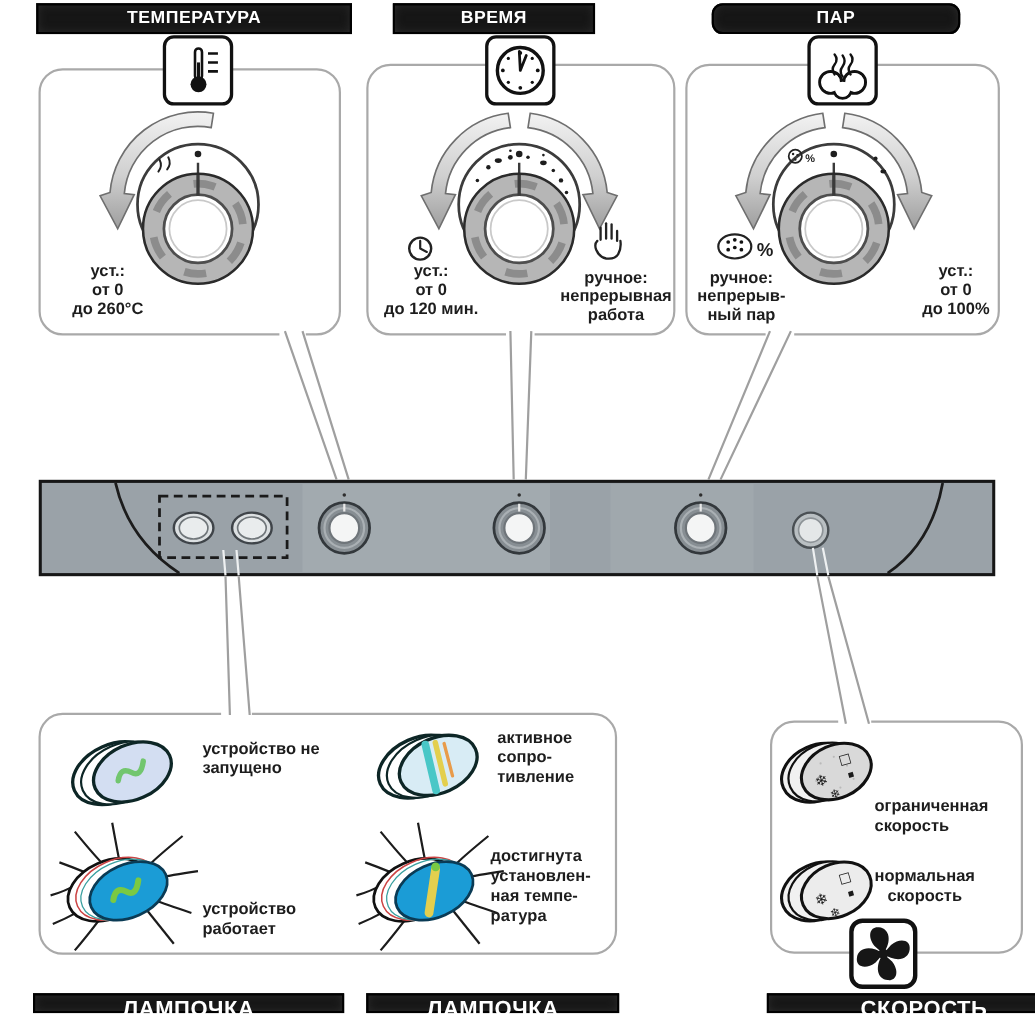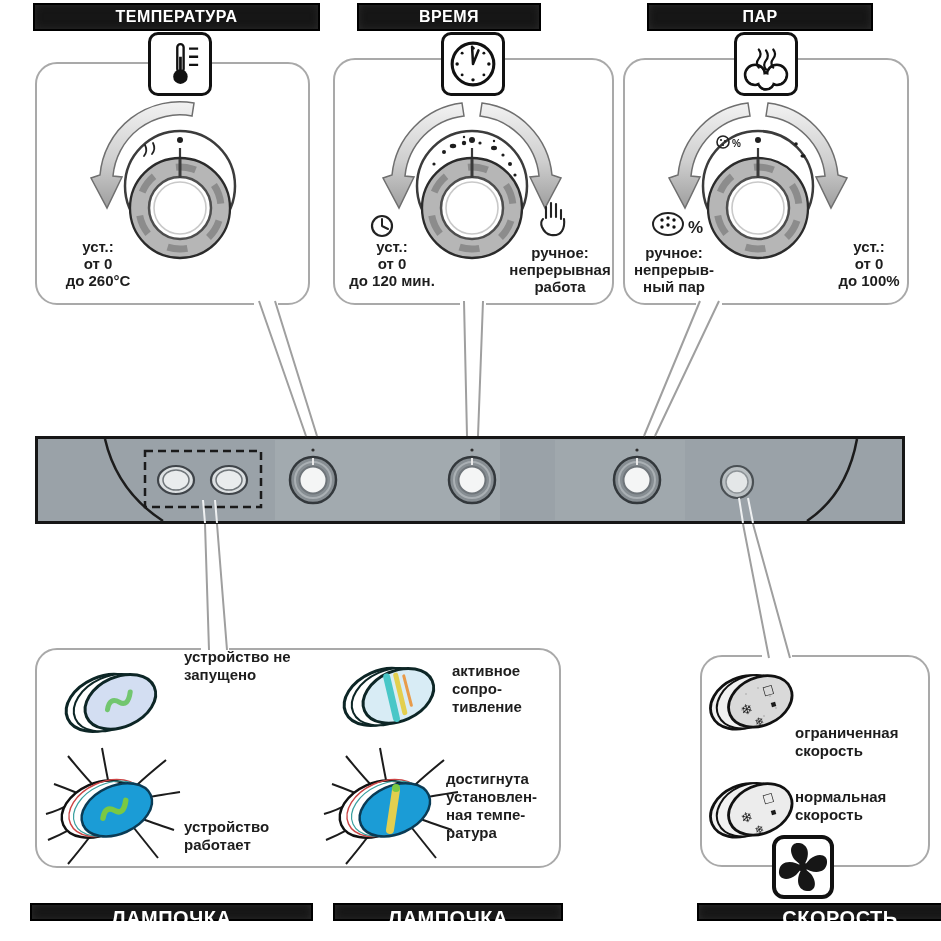--- a/index.html
+++ b/index.html
@@ -26,21 +26,21 @@
     <linearGradient id="agrad" x1="0" y1="0" x2="0" y2="1">
       <stop offset="0" stop-color="#f2f2f2"></stop>
           <stop offset="0.55" stop-color="#cfcfcf"></stop>
           <stop offset="1" stop-color="#9e9e9e"></stop>
     </linearGradient>
   </defs>
     </svg>
 
   <div class="abs bar hdr" style="left:33px;top:3px;width:287px;">ТЕМПЕРАТУРА</div>
   <div class="abs bar hdr" style="left:357px;top:3px;width:184px;">ВРЕМЯ</div>
-  <div class="abs bar hdr" style="left:647px;top:3px;width:226px;">ПАР</div>
+  <div class="abs bar hdr" style="left:647px;top:3px;width:226px;border-radius:10px;">ПАР</div>
 
   <div class="abs panel" style="left:35px;top:62px;width:275px;height:243px;"></div>
   <div class="abs panel" style="left:333px;top:58px;width:281px;height:247px;"></div>
   <div class="abs panel" style="left:623px;top:58px;width:286px;height:247px;"></div>
 
   <div class="abs icsq" style="left:148px;top:32px;width:58px;height:58px;">
     <svg width="58" height="58" viewBox="0 0 64 64">
       <rect x="29" y="10" width="7" height="31" rx="3.5" fill="#fff" stroke="#111" stroke-width="2.6"></rect>
       <rect x="31" y="24" width="3" height="18" fill="#111"></rect>
       <circle cx="32.5" cy="46" r="8" fill="#111"></circle>
@@ -257,21 +257,21 @@
   <div class="abs panel" style="left:35px;top:648px;width:526px;height:220px;"></div>
 
   <svg class="abs" style="left:60px;top:656px;z-index:4;" width="110" height="92" viewBox="0 0 110 92">
     <g transform="rotate(-24 55 46)">
       <ellipse cx="44" cy="42" rx="39" ry="26" fill="#fff" stroke="#0d2626" stroke-width="3"></ellipse>
       <ellipse cx="51" cy="45" rx="39" ry="26" fill="#fff" stroke="#0d2626" stroke-width="2"></ellipse>
       <ellipse cx="60" cy="48" rx="37" ry="25" fill="#d3def2" stroke="#0d2626" stroke-width="3"></ellipse>
       <path d="M45,50 q7,-11 14,-2 q6,8 14,-5" stroke="#5abf4e" stroke-width="5" fill="none" stroke-linecap="round" opacity="0.8"></path>
     </g>
   </svg>
-  <div class="abs lbl" style="left:184px;top:648px;">
+  <div class="abs lbl" style="left:184px;top:672px;">
     <div>устройство не</div>
     <div>запущено</div>
   </div>
 
   <svg class="abs" style="left:38px;top:740px;z-index:4;" width="150" height="130" viewBox="0 0 150 130">
     <g stroke="#1c1c1c" stroke-width="2" fill="none">
       <path d="M8,74 Q36,66 46,50"></path>
         <path d="M16,44 Q38,52 50,58"></path>
       <path d="M30,16 Q48,38 58,48"></path>
         <path d="M64,8 Q68,30 70,40"></path>
@@ -374,21 +374,21 @@
       <ellipse cx="42" cy="40" rx="34" ry="25" fill="#f1f1f1" stroke="#111" stroke-width="2"></ellipse>
       <ellipse cx="52" cy="44" rx="33" ry="24" fill="#ececec" stroke="#111" stroke-width="2.8"></ellipse>
     </g>
     <g transform="rotate(-16 54 44)" fill="#1a1a1a" font-family="DejaVu Sans" font-weight="bold">
       <text x="58" y="36" font-size="12">□</text>
       <text x="62" y="50" font-size="9">▪</text>
       <text x="32" y="50" font-size="14">❄</text>
       <text x="42" y="64" font-size="11">❄</text>
     </g>
   </svg>
-  <div class="abs lbl" style="left:795px;top:788px;">
+  <div class="abs lbl" style="left:795px;top:788px;text-align:center;">
     <div>нормальная</div>
     <div>скорость</div>
   </div>
 
   <svg class="abs" style="left:771px;top:834px;z-index:4;" width="64" height="66" viewBox="0 0 64 66">
     <rect x="3" y="3" width="58" height="60" rx="10" fill="#fff" stroke="#111" stroke-width="4"></rect>
     <g fill="#161616">
       <path d="M32,33 C40,22 38,10 28,9 C20,8 17,17 24,26 Z"></path>
       <path d="M32,33 C40,22 38,10 28,9 C20,8 17,17 24,26 Z" transform="rotate(90 32 33)"></path>
       <path d="M32,33 C40,22 38,10 28,9 C20,8 17,17 24,26 Z" transform="rotate(180 32 33)"></path>

